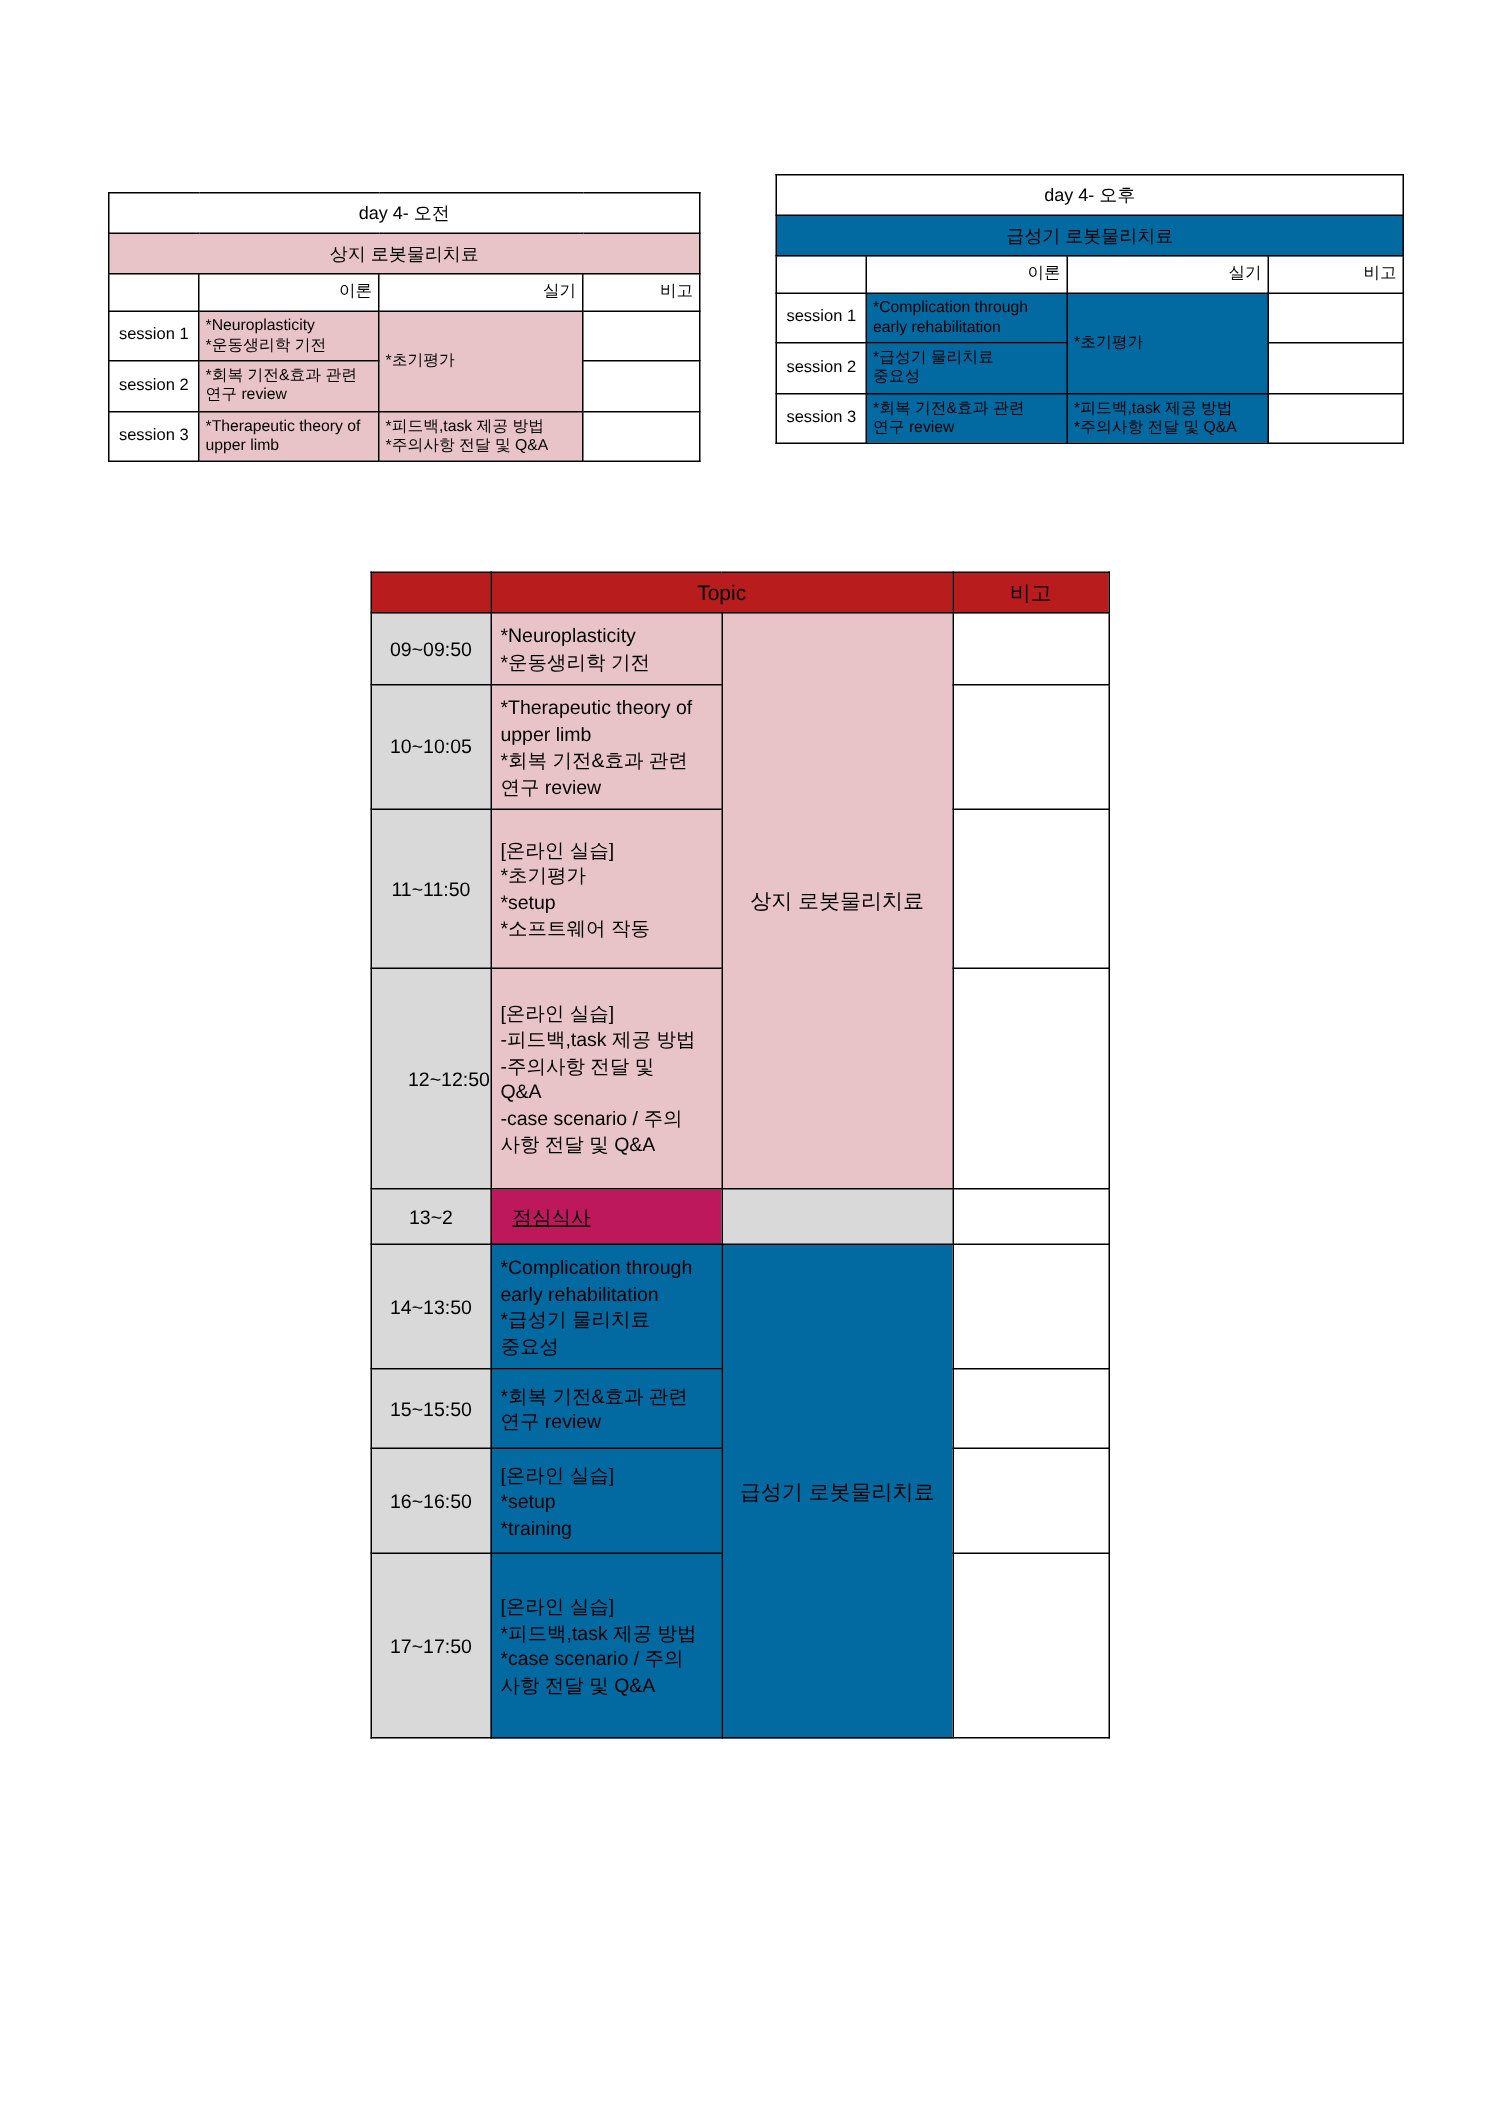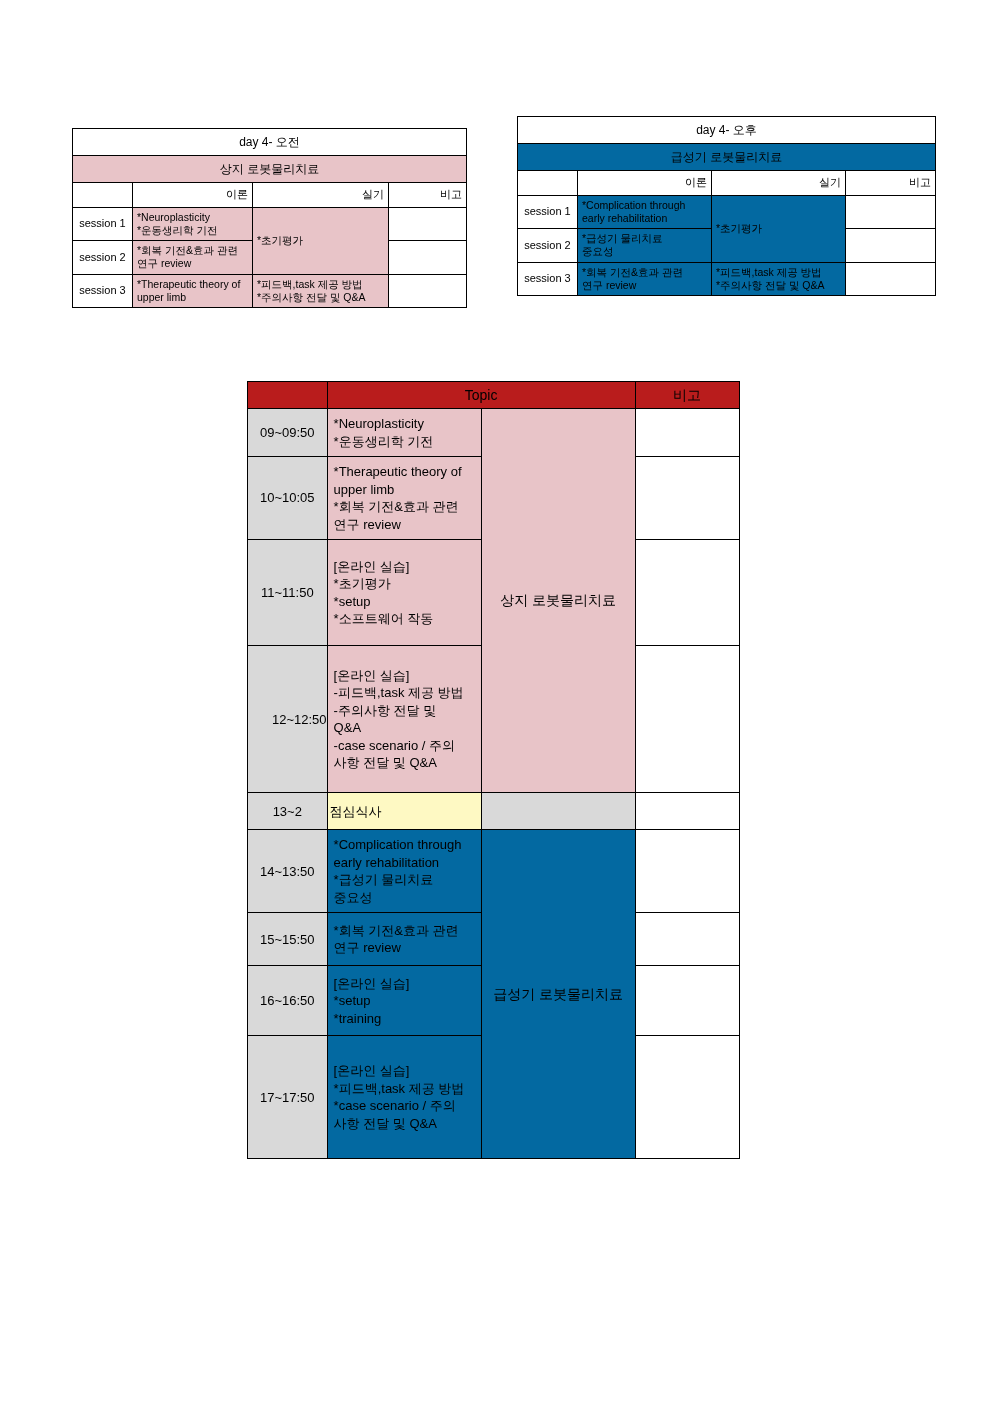--- a/index.html
+++ b/index.html
@@ -117,23 +117,24 @@
     font-size: 13px;
   }
   .mt-group {
     text-align: center;
     font-size: 14px;
   }
   .mt-note {
     background: #ffffff;
   }
   .mt-lunch-topic {
-    padding: 4px 2px;
-    background: #fef9c3;
+    padding: 4px 14px;
+    background: #be185d;
     font-size: 13px;
+    text-decoration: underline;
   }
   .mt-lunch-group {
     background: #d9d9d9;
   }
 </style>
 </head>
 <body>
 
 <table class="small-table left">
   <colgroup>

